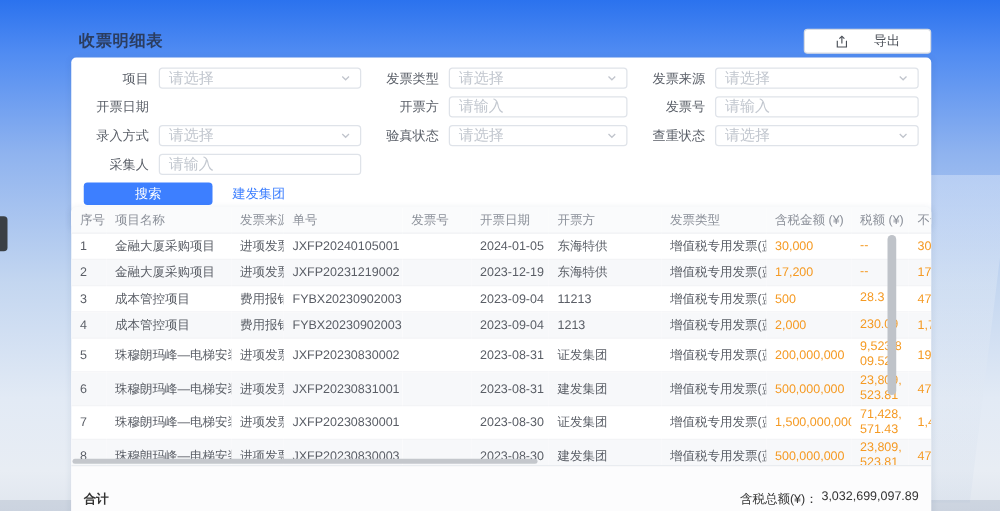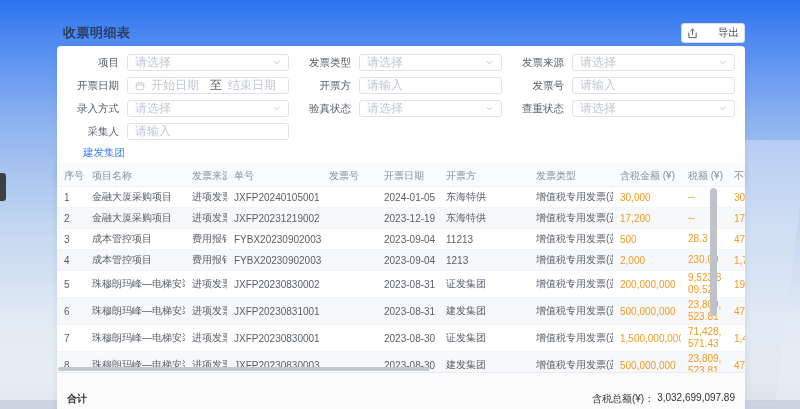--- a/index.html
+++ b/index.html
@@ -9,21 +9,21 @@
     background:linear-gradient(180deg,#2b72ee 0%,#4f8bf2 10%,#8fb3ef 30%,#c3d6f0 55%,#e2eaf5 78%,#e8edf4 92%,#e0e6ee 100%);
   }
   .bg-shape{position:absolute;right:8px;top:140px;width:80px;height:262px;
     background:linear-gradient(180deg,rgba(255,255,255,0.30),rgba(195,210,230,0.18));
     transform:skewX(-7deg);pointer-events:none;}
   .bg-bottom{position:absolute;left:0;bottom:0;width:100%;height:9px;background:rgba(110,130,155,0.18);}
   .handle{position:absolute;left:0;top:173px;width:6px;height:28px;background:#3b4045;border-radius:0 3px 3px 0;cursor:pointer;}
   .content{position:absolute;left:57px;top:16px;width:688px;}
   .topbar{height:28px;display:flex;align-items:center;justify-content:space-between;padding:3px 0 0 6px;}
   .title{font-size:13px;font-weight:bold;color:#2b3d60;letter-spacing:0.5px;}
-  .export-btn{height:20px;padding:0 5px;background:#ffffff;border:1px solid #d8dce3;border-radius:3px;
+  .export-btn{height:20px;padding:0 24px;background:#ffffff;border:1px solid #d8dce3;border-radius:3px;
     font-size:10.5px;color:#4a4f57;display:flex;align-items:center;gap:20px;cursor:pointer;
     font-family:"Liberation Sans","DejaVu Sans",sans-serif;}
   .card{background:#ffffff;border-radius:4px;box-shadow:0 1px 6px rgba(30,60,110,0.10);}
 
   
   .filter-card{position:absolute;top:30px;left:0;width:688px;height:137px;padding:8px 10px 0 10px;box-sizing:border-box;}
   .filter-grid{display:grid;grid-template-columns:222px 203px 1fr;column-gap:10px;row-gap:6px;}
   .f-item{display:flex;align-items:center;height:17px;}
   .f-label{width:52px;text-align:right;margin-right:8px;font-size:10.5px;color:#5b6069;flex:none;white-space:nowrap;}
   .f-field{flex:1;height:15px;border:1px solid #dfe3e9;border-radius:3px;display:flex;align-items:center;
@@ -115,31 +115,20 @@
           <span class="f-label">发票来源</span>
           <div class="f-field">
             <span class="ph">请选择</span>
             <svg class="chev-icon" width="9" height="9" viewBox="0 0 10 10">
               <path d="M2 3.5 L5 6.5 L8 3.5" fill="none" stroke="#c0c4cc" stroke-width="1.1"></path>
             </svg>
           </div>
         </div>
         <div class="f-item">
           <span class="f-label">开票日期</span>
-          <div class="f-field f-date">
-            <svg class="cal-icon" width="10" height="10" viewBox="0 0 12 12">
-              <rect x="1.5" y="2.5" width="9" height="8" rx="1" fill="none" stroke="#c0c4cc" stroke-width="1"></rect>
-              <line x1="1.5" y1="5" x2="10.5" y2="5" stroke="#c0c4cc" stroke-width="1"></line>
-              <line x1="4" y1="1" x2="4" y2="3" stroke="#c0c4cc" stroke-width="1"></line>
-              <line x1="8" y1="1" x2="8" y2="3" stroke="#c0c4cc" stroke-width="1"></line>
-            </svg>
-            <span class="ph">开始日期</span>
-            <span class="date-sep">至</span>
-            <span class="ph">结束日期</span>
-          </div>
         </div>
         <div class="f-item">
           <span class="f-label">开票方</span>
           <div class="f-field">
             <span class="ph">请输入</span>
           </div>
         </div>
         <div class="f-item">
           <span class="f-label">发票号</span>
           <div class="f-field">
@@ -174,20 +163,21 @@
           </div>
         </div>
         <div class="f-item">
           <span class="f-label">采集人</span>
           <div class="f-field">
             <span class="ph">请输入</span>
           </div>
         </div>
       </div>
     <div class="filter-actions">
+      <button class="search-btn">搜索</button>
       <a class="clear-link">建发集团</a>
     </div>
   </div>
 
   <div class="card table-card">
     <div class="table-clip">
       <table id="dataTable">
           <colgroup>
             <col style="width: 28px;">
             <col style="width: 100px;">

